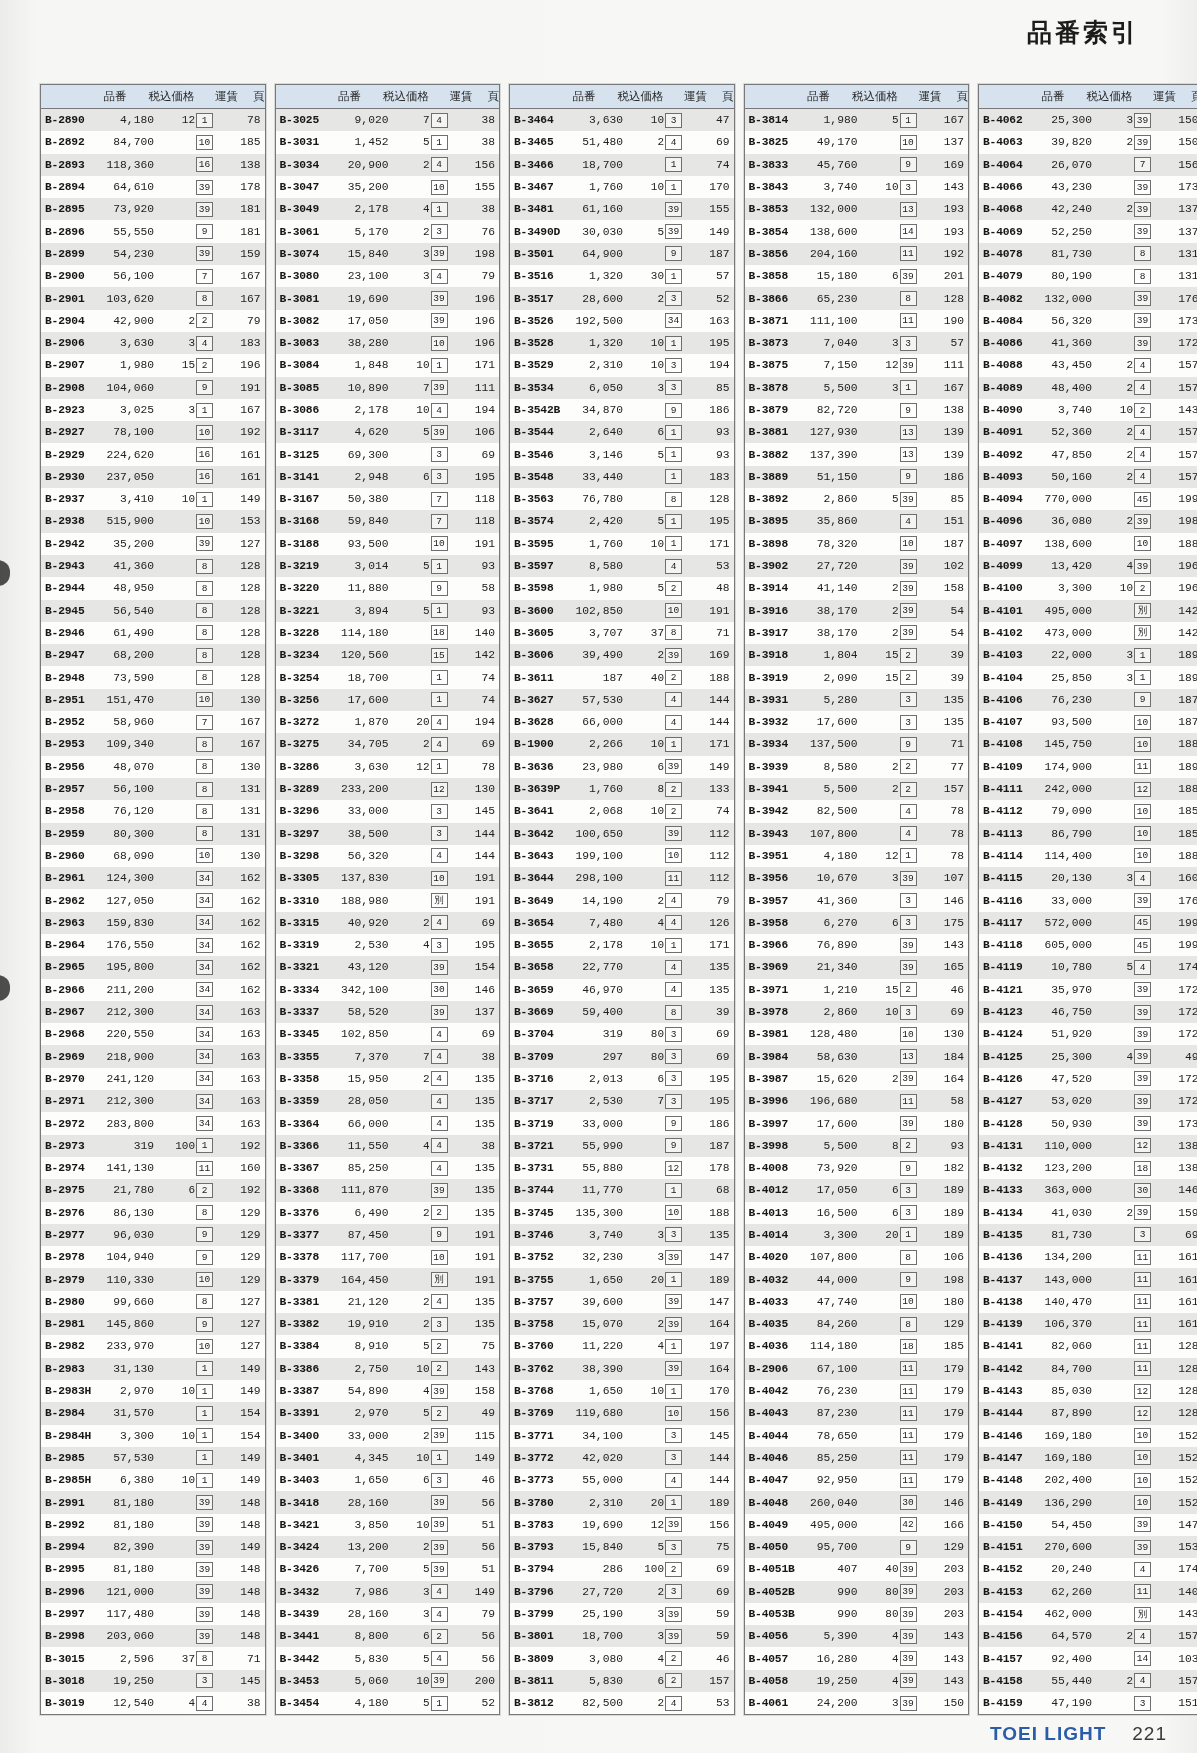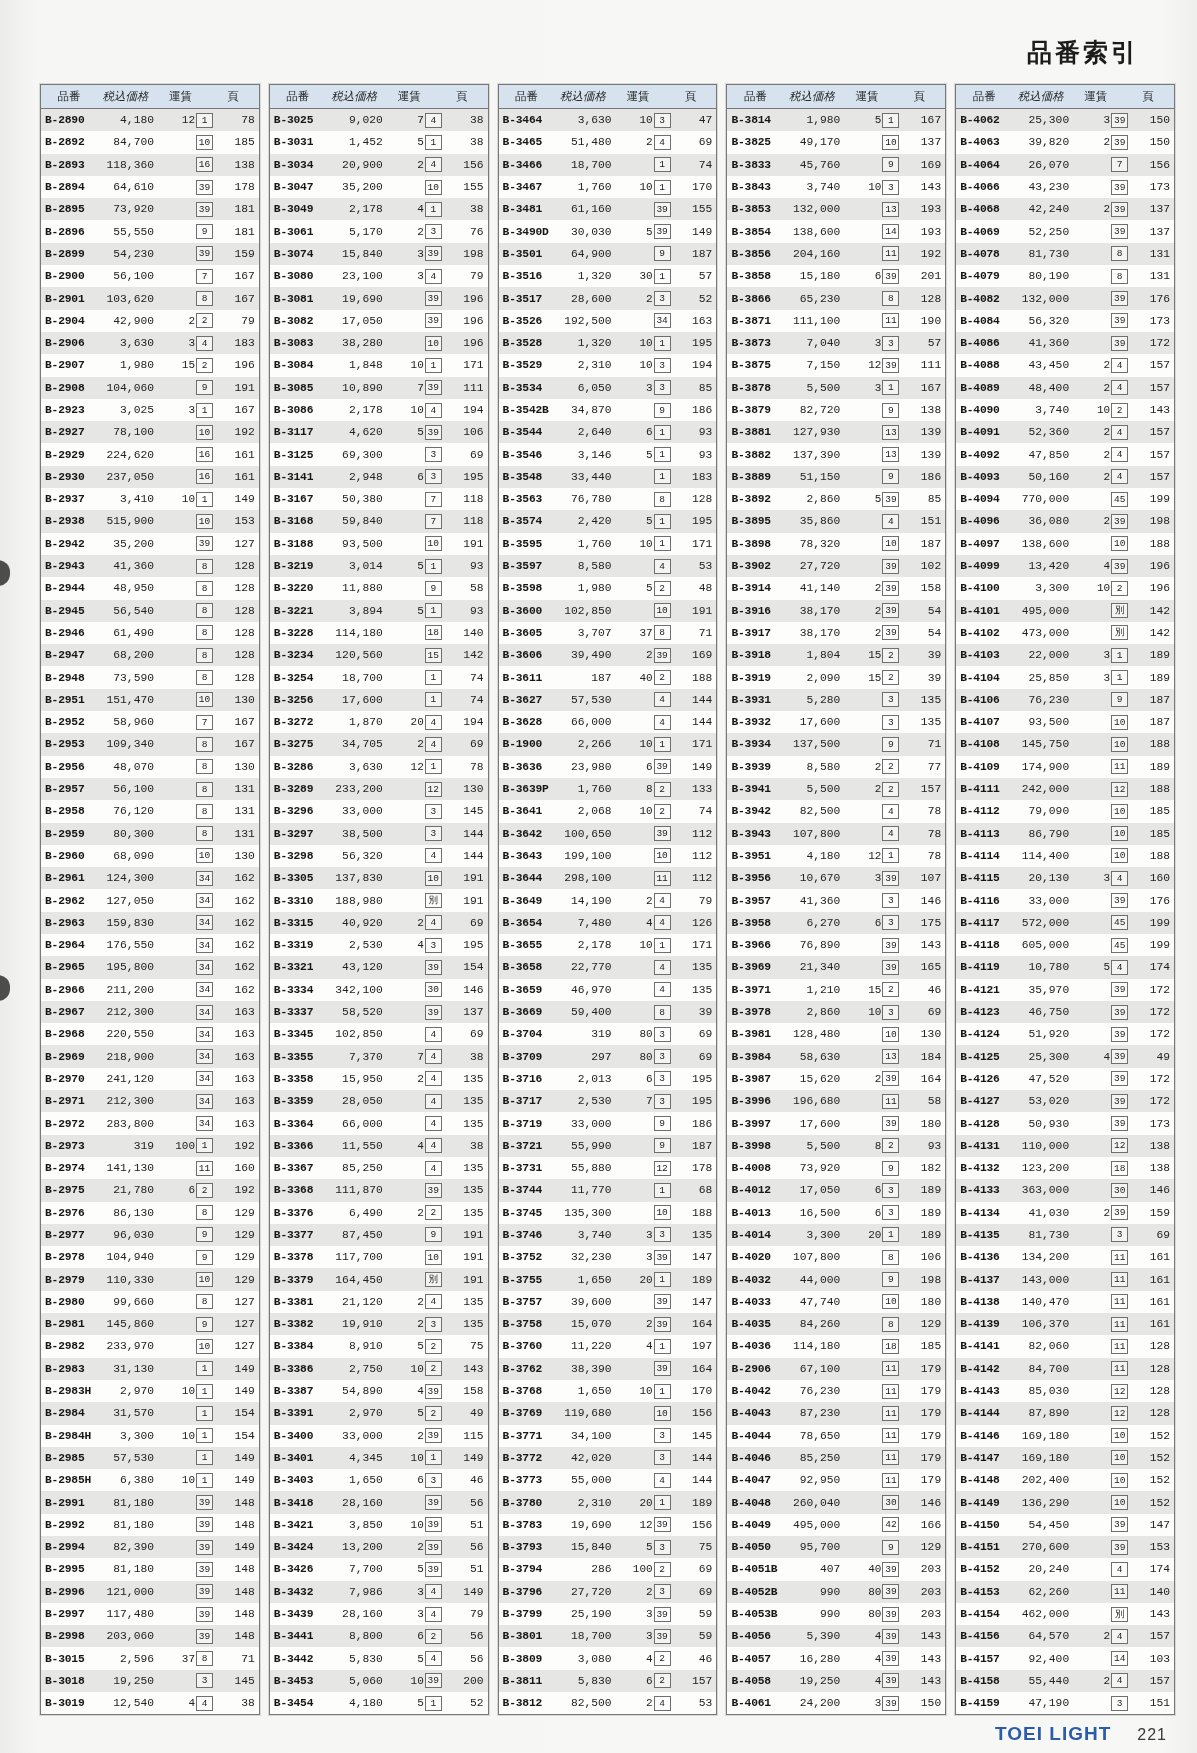--- a/index.html
+++ b/index.html
@@ -11,21 +11,20 @@
     overflow:hidden;
   }
   .page{
     position:absolute;inset:0;
     background:linear-gradient(90deg,#ececea 0%,#f6f6f4 3%,#f7f7f5 97%,#eeeeec 100%);
   }
   .page-title{
     position:absolute;top:16px;right:58px;
     font-size:25px;font-weight:bold;color:#1c1c1c;
     letter-spacing:3px;
-    margin-top:20px;
   }
   .binding-mark{
     position:absolute;left:-4px;width:14px;height:26px;
     background:#30302e;border-radius:0 12px 12px 0;
     opacity:.85;
   }
   .bm1{top:560px;}
   .bm2{top:975px;}
   .columns{
     position:absolute;top:84px;left:40px;right:22px;bottom:38px;
@@ -36,36 +35,36 @@
     border:1.6px solid #78787a;
     background:#fdfdfc;
     display:flex;flex-direction:column;
     box-shadow:0 0 0 1px #d8d8d4;
   }
   .thead{
     display:flex;align-items:center;
     background:#d6e3ee;
     border-bottom:1.6px solid #78787a;
     font-size:11.5px;color:#2a2a2a;
-    height:23px;flex:0 0 auto;
+    height:23px;flex:0 0 auto;padding-left:46px;
   }
   .thead .hc{white-space:nowrap;}
   .tbody{flex:1 1 auto;display:flex;flex-direction:column;font-family:Liberation Mono, monospace;}
   .trow{
     flex:1 1 0;
     display:flex;align-items:center;
     font-size:11.3px;color:#222;
   }
   .trow:nth-child(odd){background:#e6e6e4;}
   .c-no{width:52px;padding-left:4px;font-weight:bold;color:#161616;font-size:11.3px;letter-spacing:-0.2px;white-space:nowrap;}
   .c-price{width:57px;text-align:right;padding-right:2px;white-space:nowrap;}
   .c-freight{width:57px;display:flex;justify-content:flex-end;align-items:center;white-space:nowrap;}
   .c-page{flex:1;text-align:right;padding-right:4px;white-space:nowrap;}
   .h-no{width:56px;text-align:center;}
-  .h-price{width:57px;text-align:center;font-style:italic;}
+  .h-price{width:57px;text-align:center;}
   .h-freight{width:53px;text-align:center;}
   .h-page{flex:1;text-align:center;}
   .fq{font-size:11px;margin-right:1px;}
   .fbox{
     display:inline-block;
     min-width:13px;height:13px;line-height:13px;
     border:1px solid #6f6f6f;
     font-size:9.5px;text-align:center;
     padding:0 1px;background:rgba(255,255,255,.55);
   }
@@ -73,21 +72,21 @@
     position:absolute;right:30px;bottom:8px;
     display:flex;align-items:baseline;gap:26px;
   }
   .brand-logo{
     font-size:19px;font-weight:bold;
     color:#2b5ca9;
     letter-spacing:1px;
     transform:scaleY(.95);
     font-family:"Liberation Sans",sans-serif;
   }
-  .folio{font-size:16px;color:#3a3a3a;letter-spacing:1px;}
+  .folio{font-size:19px;color:#3a3a3a;letter-spacing:1px;}
 </style>
 </head>
 <body>
 
 <div class="page">
   <div class="page-title">品番索引</div>
   <span class="binding-mark bm1"></span>
   <span class="binding-mark bm2"></span>
 
   <div class="columns" id="columns">

